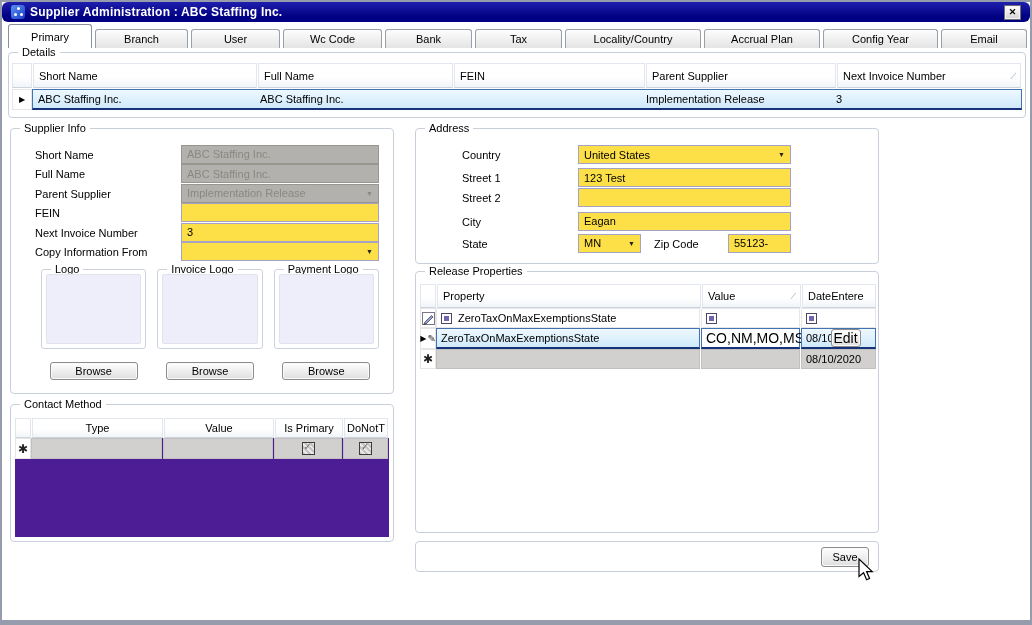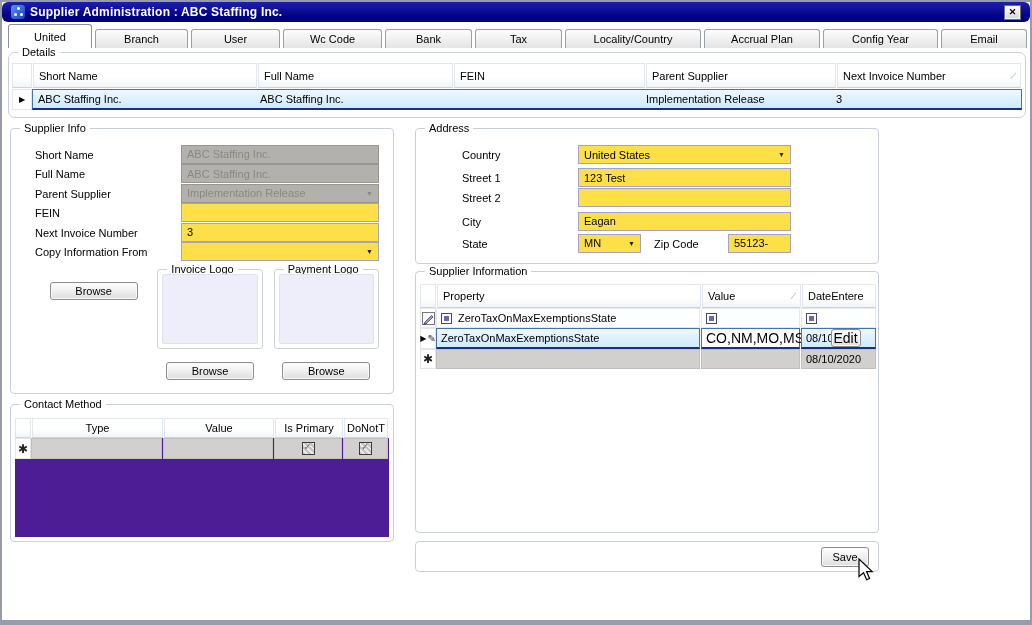--- a/index.html
+++ b/index.html
@@ -32,21 +32,21 @@
     display:flex;align-items:center;justify-content:center;margin-right:3px;}
   .tab.active{height:24px;background:#fff;z-index:2;border-color:#8a90a0;}
   .tab:nth-child(1){width:84px}.tab:nth-child(2){width:93px}
   .tab:nth-child(3){width:89px}.tab:nth-child(4){width:99px}
   .tab:nth-child(5){width:87px}.tab:nth-child(6){width:87px}
   .tab:nth-child(7){width:136px}.tab:nth-child(8){width:116px}
   .tab:nth-child(9){width:115px}.tab:nth-child(10){width:86px}
   
   .groupbox{position:absolute;border:1px solid #c9cfda;border-radius:4px;background:#fff;}
   .legend{position:absolute;top:-7px;left:9px;background:#fff;padding:0 4px;line-height:13px;}
-  .g-details{left:6px;top:50px;width:1018px;height:66px;border-radius:7px;}
+  .g-details{left:6px;top:50px;width:1018px;height:66px;}
   .g-supinfo{left:8px;top:126px;width:384px;height:266px;}
   .g-contact{left:8px;top:402px;width:384px;height:138px;}
   .g-address{left:413px;top:126px;width:464px;height:136px;}
   .g-props{left:413px;top:269px;width:464px;height:262px;}
   .g-save{left:413px;top:539px;width:464px;height:31px;}
   
   .hcell{background:linear-gradient(#ffffff 55%,#f1f5f9);border:1px solid #e2e7ef;
     border-bottom-color:#ccd4e0;display:flex;align-items:center;padding:0 5px;
     margin-right:1px;overflow:hidden;white-space:nowrap;}
   .hcell.center{justify-content:center;}
@@ -135,21 +135,21 @@
     <span class="app-icon">
         <i></i>
         <i></i>
         <i></i>
       </span>
     <span class="title">Supplier Administration : ABC Staffing Inc.</span>
     <span class="close-btn">✕</span>
   </div>
 
   <div class="tabstrip">
-    <div class="tab active">United</div>
+    <div class="tab active">Primary</div>
     <div class="tab">Branch</div>
     <div class="tab">User</div>
     <div class="tab">Wc Code</div>
     <div class="tab">Bank</div>
     <div class="tab">Tax</div>
     <div class="tab">Locality/Country</div>
     <div class="tab">Accrual Plan</div>
     <div class="tab">Config Year</div>
     <div class="tab">Email</div>
   </div>
@@ -212,20 +212,24 @@
       <div class="frow">
         <span class="flabel">Copy Information From</span>
         <div class="field">
           <span></span>
           <span class="dd-arrow">▼</span>
         </div>
       </div>
     </div>
     <div class="logos">
       <div class="logo-col">
+        <div class="logo-gb">
+          <span class="legend">Logo</span>
+          <div class="logo-inner"></div>
+        </div>
         <div class="btn browse-btn">Browse</div>
       </div>
       <div class="logo-col">
         <div class="logo-gb">
           <span class="legend">Invoice Logo</span>
           <div class="logo-inner"></div>
         </div>
         <div class="btn browse-btn">Browse</div>
       </div>
       <div class="logo-col">
@@ -292,21 +296,21 @@
           <span>MN</span>
           <span class="dd-arrow">▼</span>
         </div>
         <span class="ad-ziplabel">Zip Code</span>
         <div class="field ad-small">55123-</div>
       </div>
     </div>
   </div>
 
   <div class="groupbox g-props">
-    <span class="legend">Supplier Information</span>
+    <span class="legend">Release Properties</span>
     <div class="sp-grid">
       <div class="sp-header">
         <div class="hcell sp-ind"></div>
         <div class="hcell sp-c1">Property</div>
         <div class="hcell sp-c2">
           <span>Value</span>
           <span class="sort">∕</span>
         </div>
         <div class="hcell sp-c3">DateEntere</div>
       </div>

